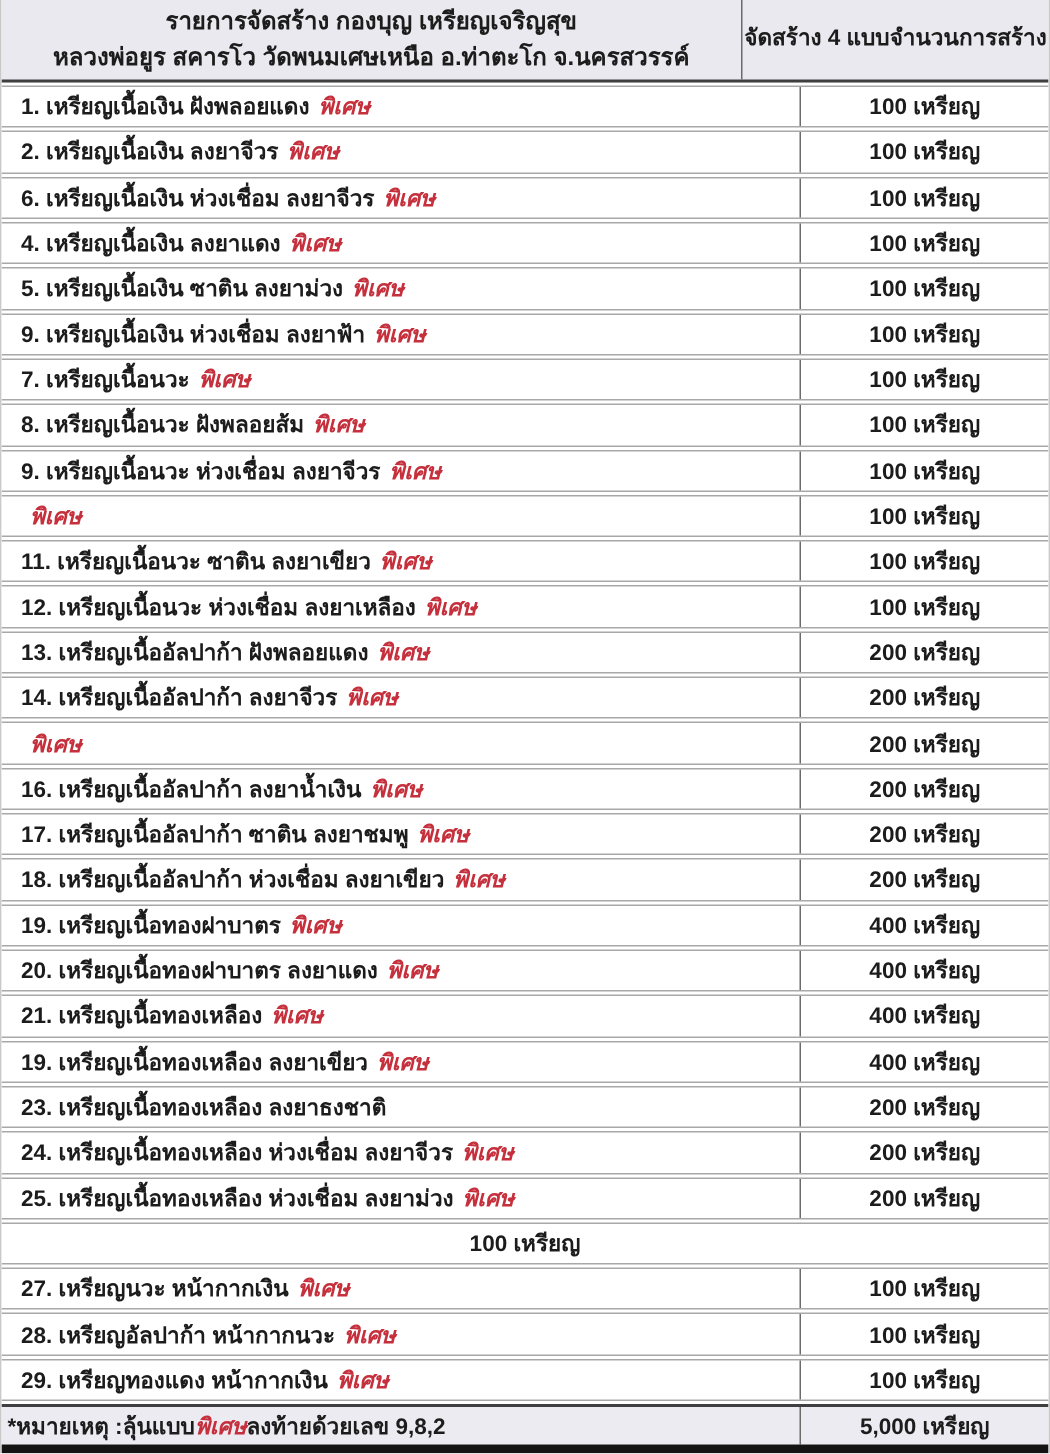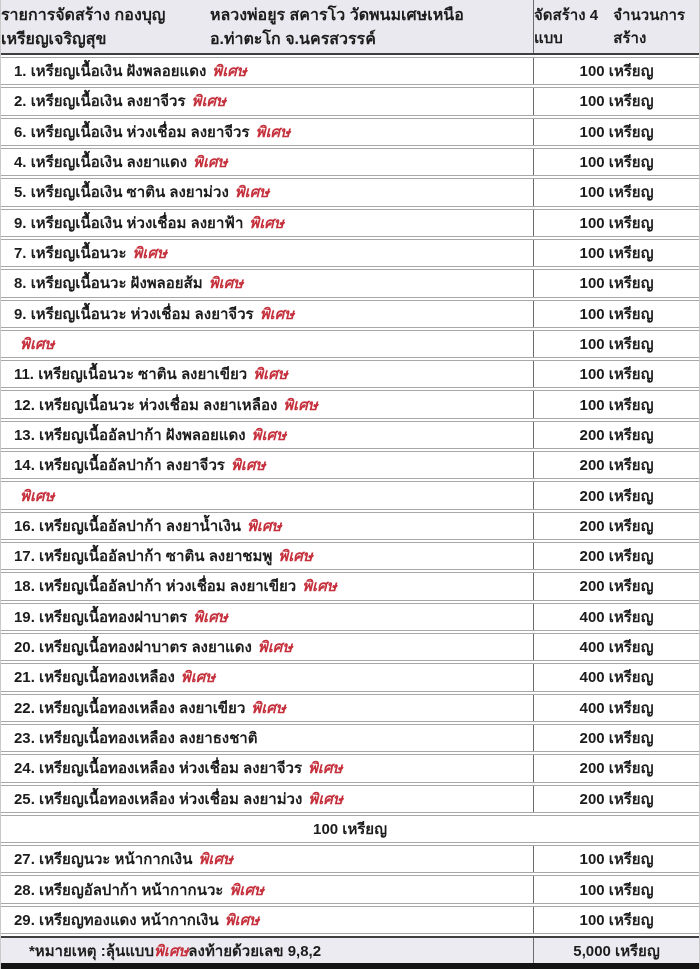--- a/index.html
+++ b/index.html
@@ -21,23 +21,23 @@
 
   
   .table-header {
     height: 55px;
     background: var(--header-bg, #eae9ef);
     display: flex;
     border-bottom: 2px solid var(--heavy-line, #3f3f3f);
     flex: none;
   }
   .header-left {
-    width: 533px;
-    display: flex;
-    flex-direction: row;
+    width: 494px;
+    display: flex;
+    flex-direction: column;
     justify-content: center;
     align-items: center;
     font-weight: bold;
     font-size: 16px;
     line-height: 1.5;
     border-right: 1px solid var(--divider, #6b6b6b);
   }
   .header-right {
     flex: 1;
     display: flex;
@@ -95,21 +95,21 @@
     height: 27px;
     flex: none;
     background: var(--footer-bg, #ecebf1);
     border-top: 2px solid var(--heavy-line, #3f3f3f);
     display: flex;
   }
   .footer-left {
     width: 533px;
     display: flex;
     align-items: center;
-    padding-left: 28px;
+    padding-left: 4px;
     font-size: 15px;
     font-weight: 600;
     border-right: 1px solid var(--divider, #6b6b6b);
     white-space: nowrap;
   }
   .note-prefix { font-weight: bold; }
   .note-special {
     color: var(--special-red, #c5303c);
     font-style: italic;
     font-weight: bold;
@@ -312,21 +312,21 @@
     <div class="table-row">
       <div class="row-left">
         <span>21. เหรียญเนื้อทองเหลือง</span>
         <span class="row-special">พิเศษ</span>
       </div>
       <div class="row-right">400 เหรียญ</div>
     </div>
 
     <div class="table-row">
       <div class="row-left">
-        <span>22. เหรียญเนื้อทองเหลือง ลงยาเขียว</span>
+        <span>19. เหรียญเนื้อทองเหลือง ลงยาเขียว</span>
         <span class="row-special">พิเศษ</span>
       </div>
       <div class="row-right">400 เหรียญ</div>
     </div>
 
     <div class="table-row">
       <div class="row-left">
         <span>23. เหรียญเนื้อทองเหลือง ลงยาธงชาติ</span>
 
       </div>

